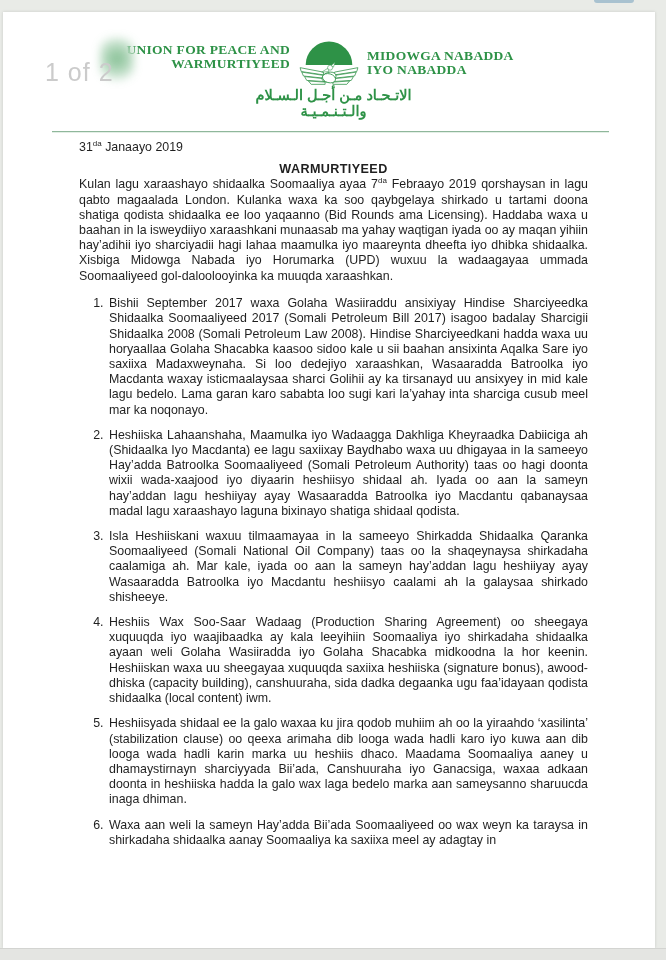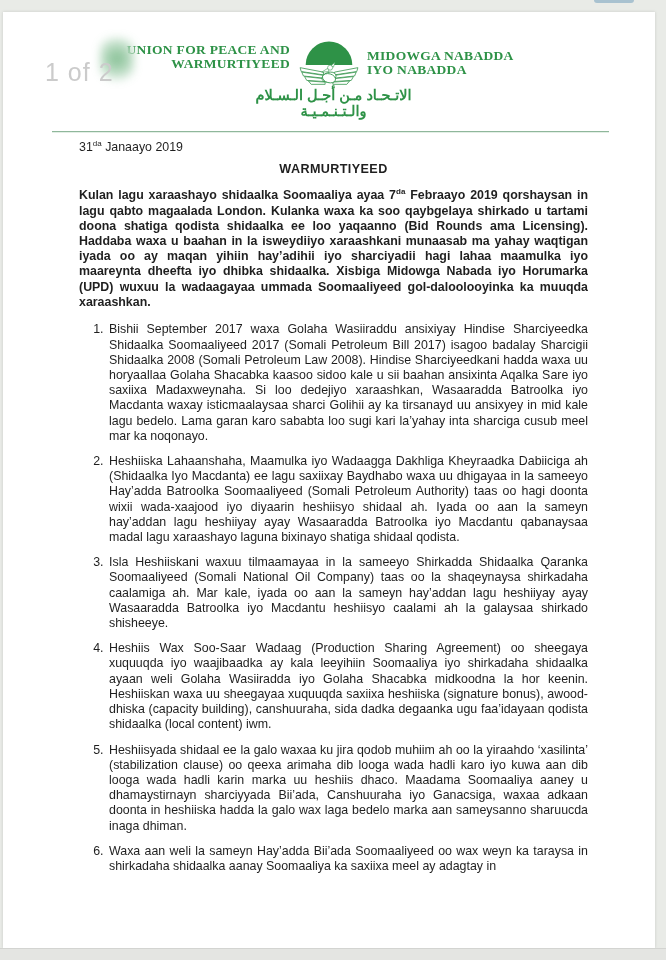--- a/index.html
+++ b/index.html
@@ -93,21 +93,21 @@
   }
   sup{
     font-size:8px;vertical-align:super;line-height:0;
   }
   .doc-title{
     text-align:center;font-weight:700;
     margin-top:7px;letter-spacing:.4px;
     font-size:12.6px;
   }
   .intro{
-    margin-top:11px;text-align:justify;font-weight:bold;
+    margin-top:0;text-align:justify;
   }
   ol.items{
     margin:10px 0 0 0;padding:0 0 0 28px;
     text-align:justify;
   }
   ol.items li{
     margin-bottom:10px;
     padding-left:2px;
   }
 </style>

